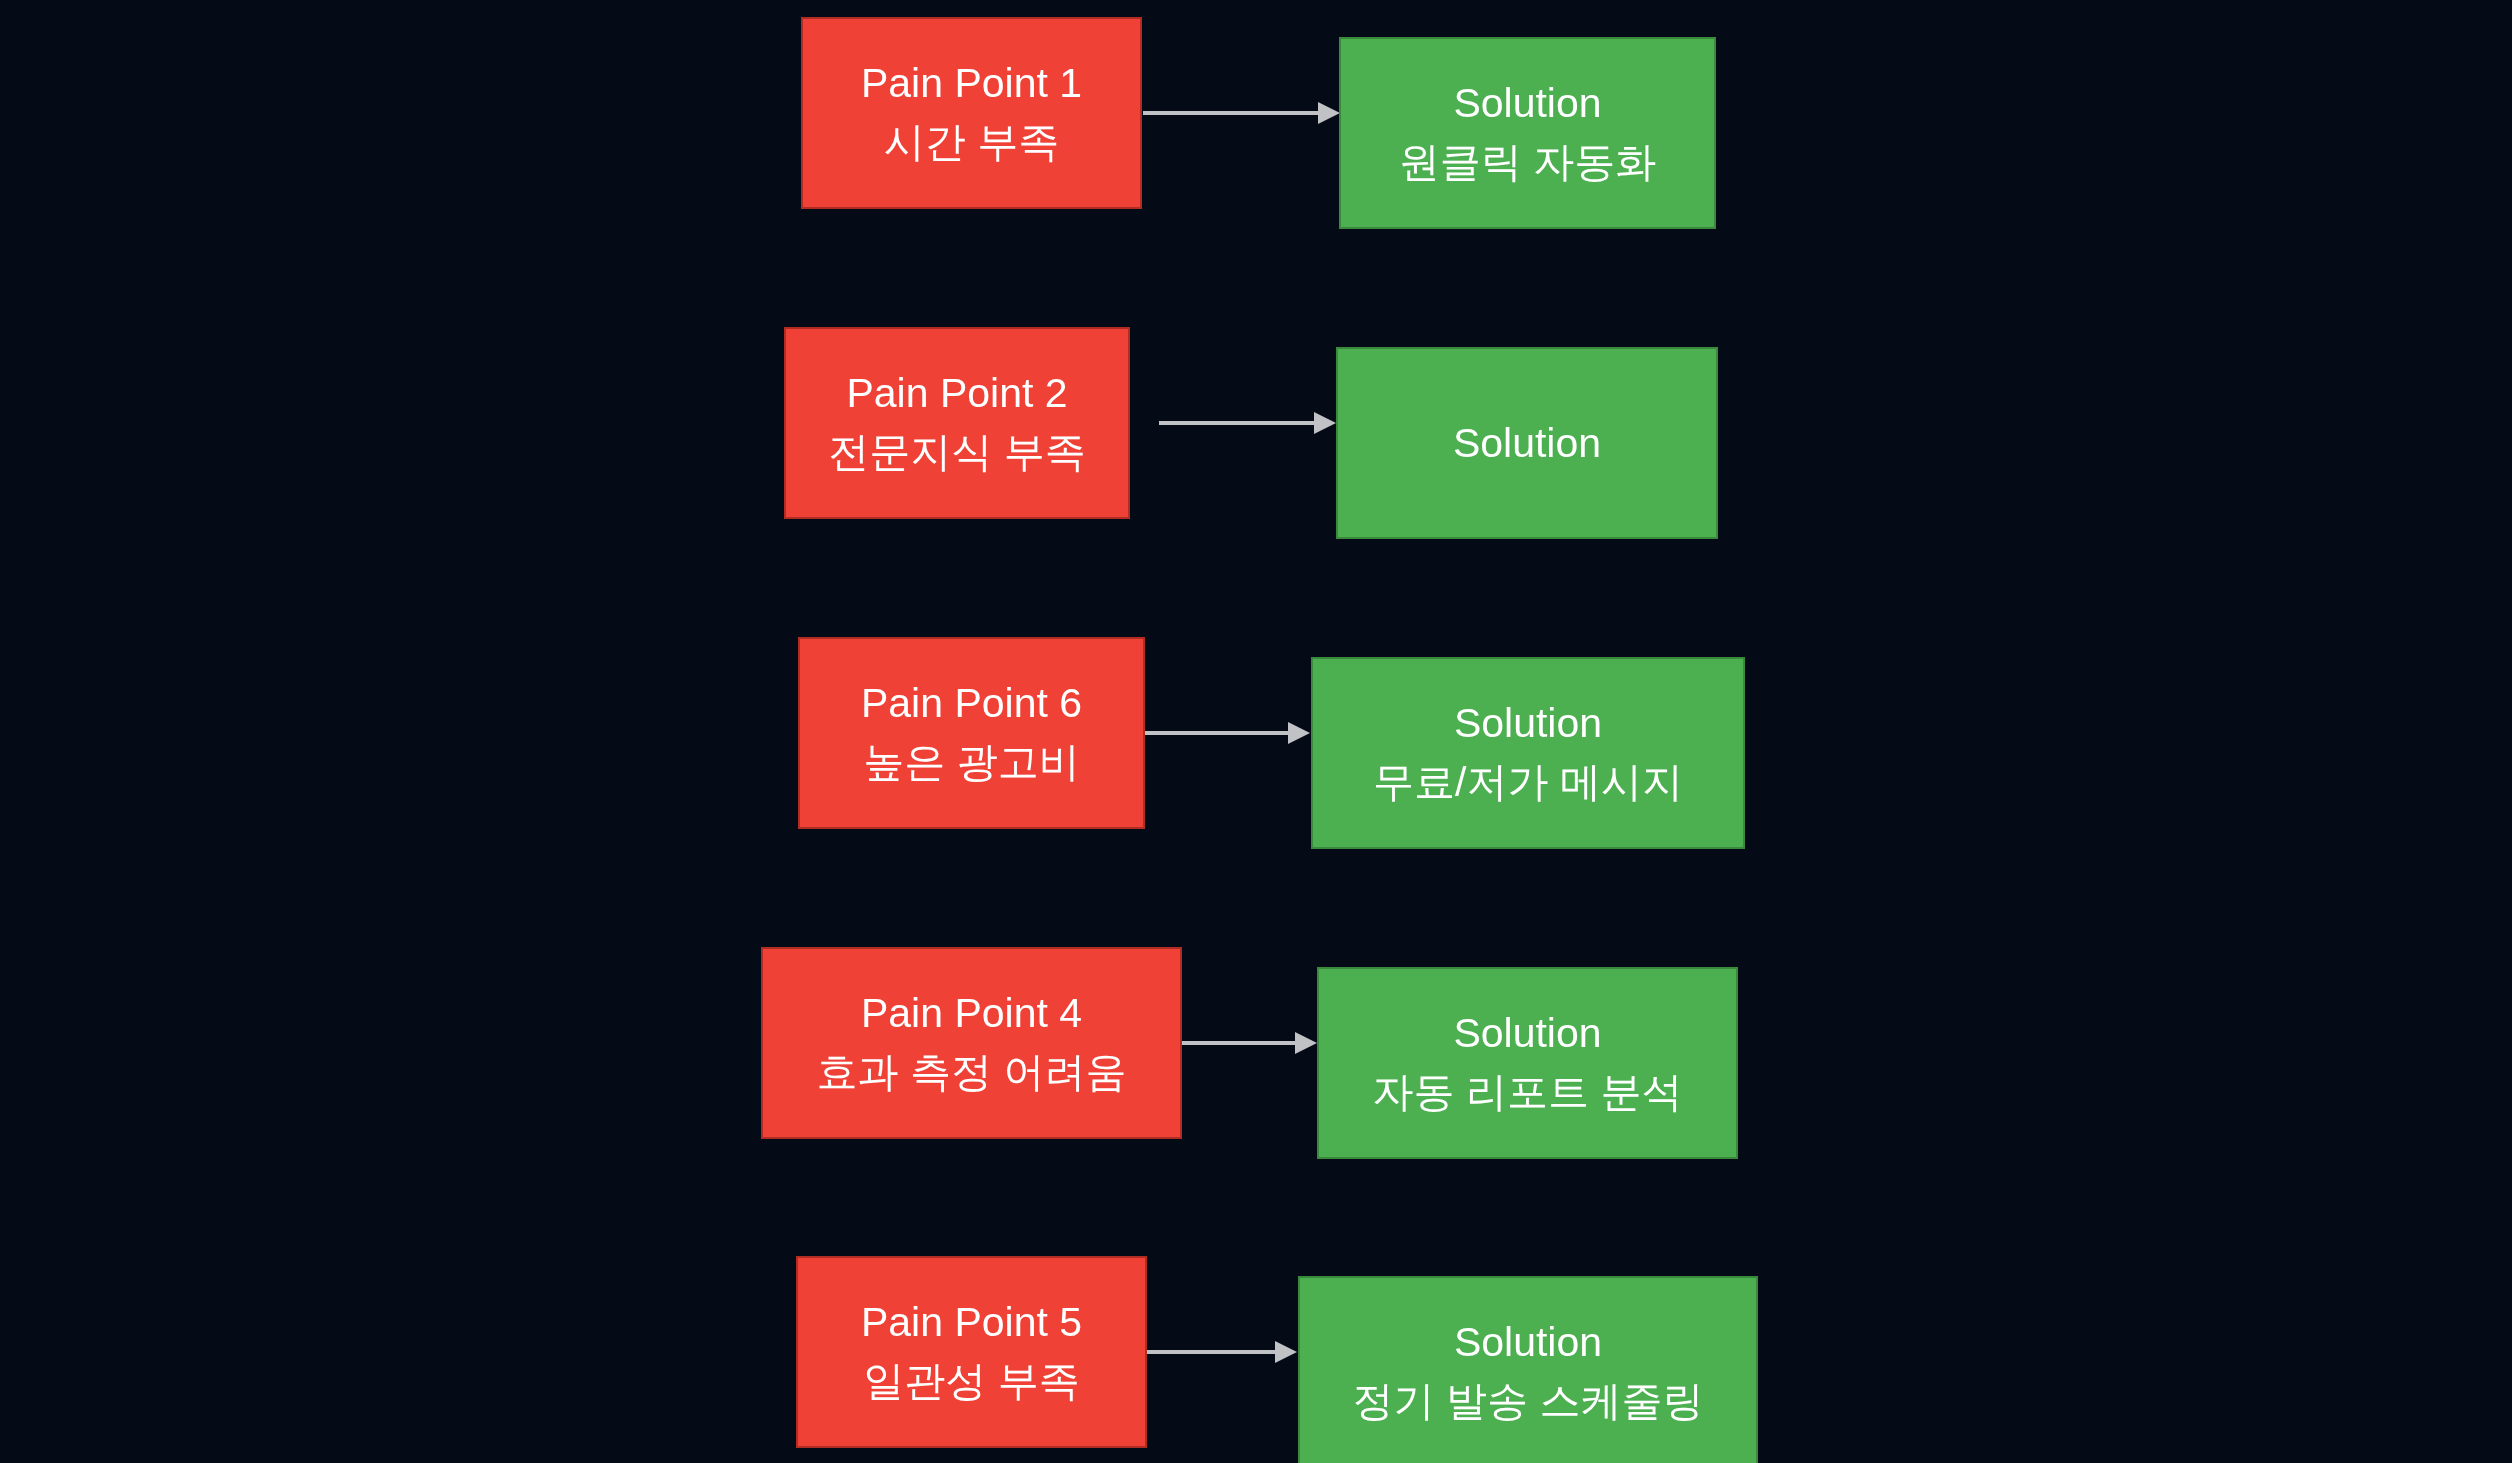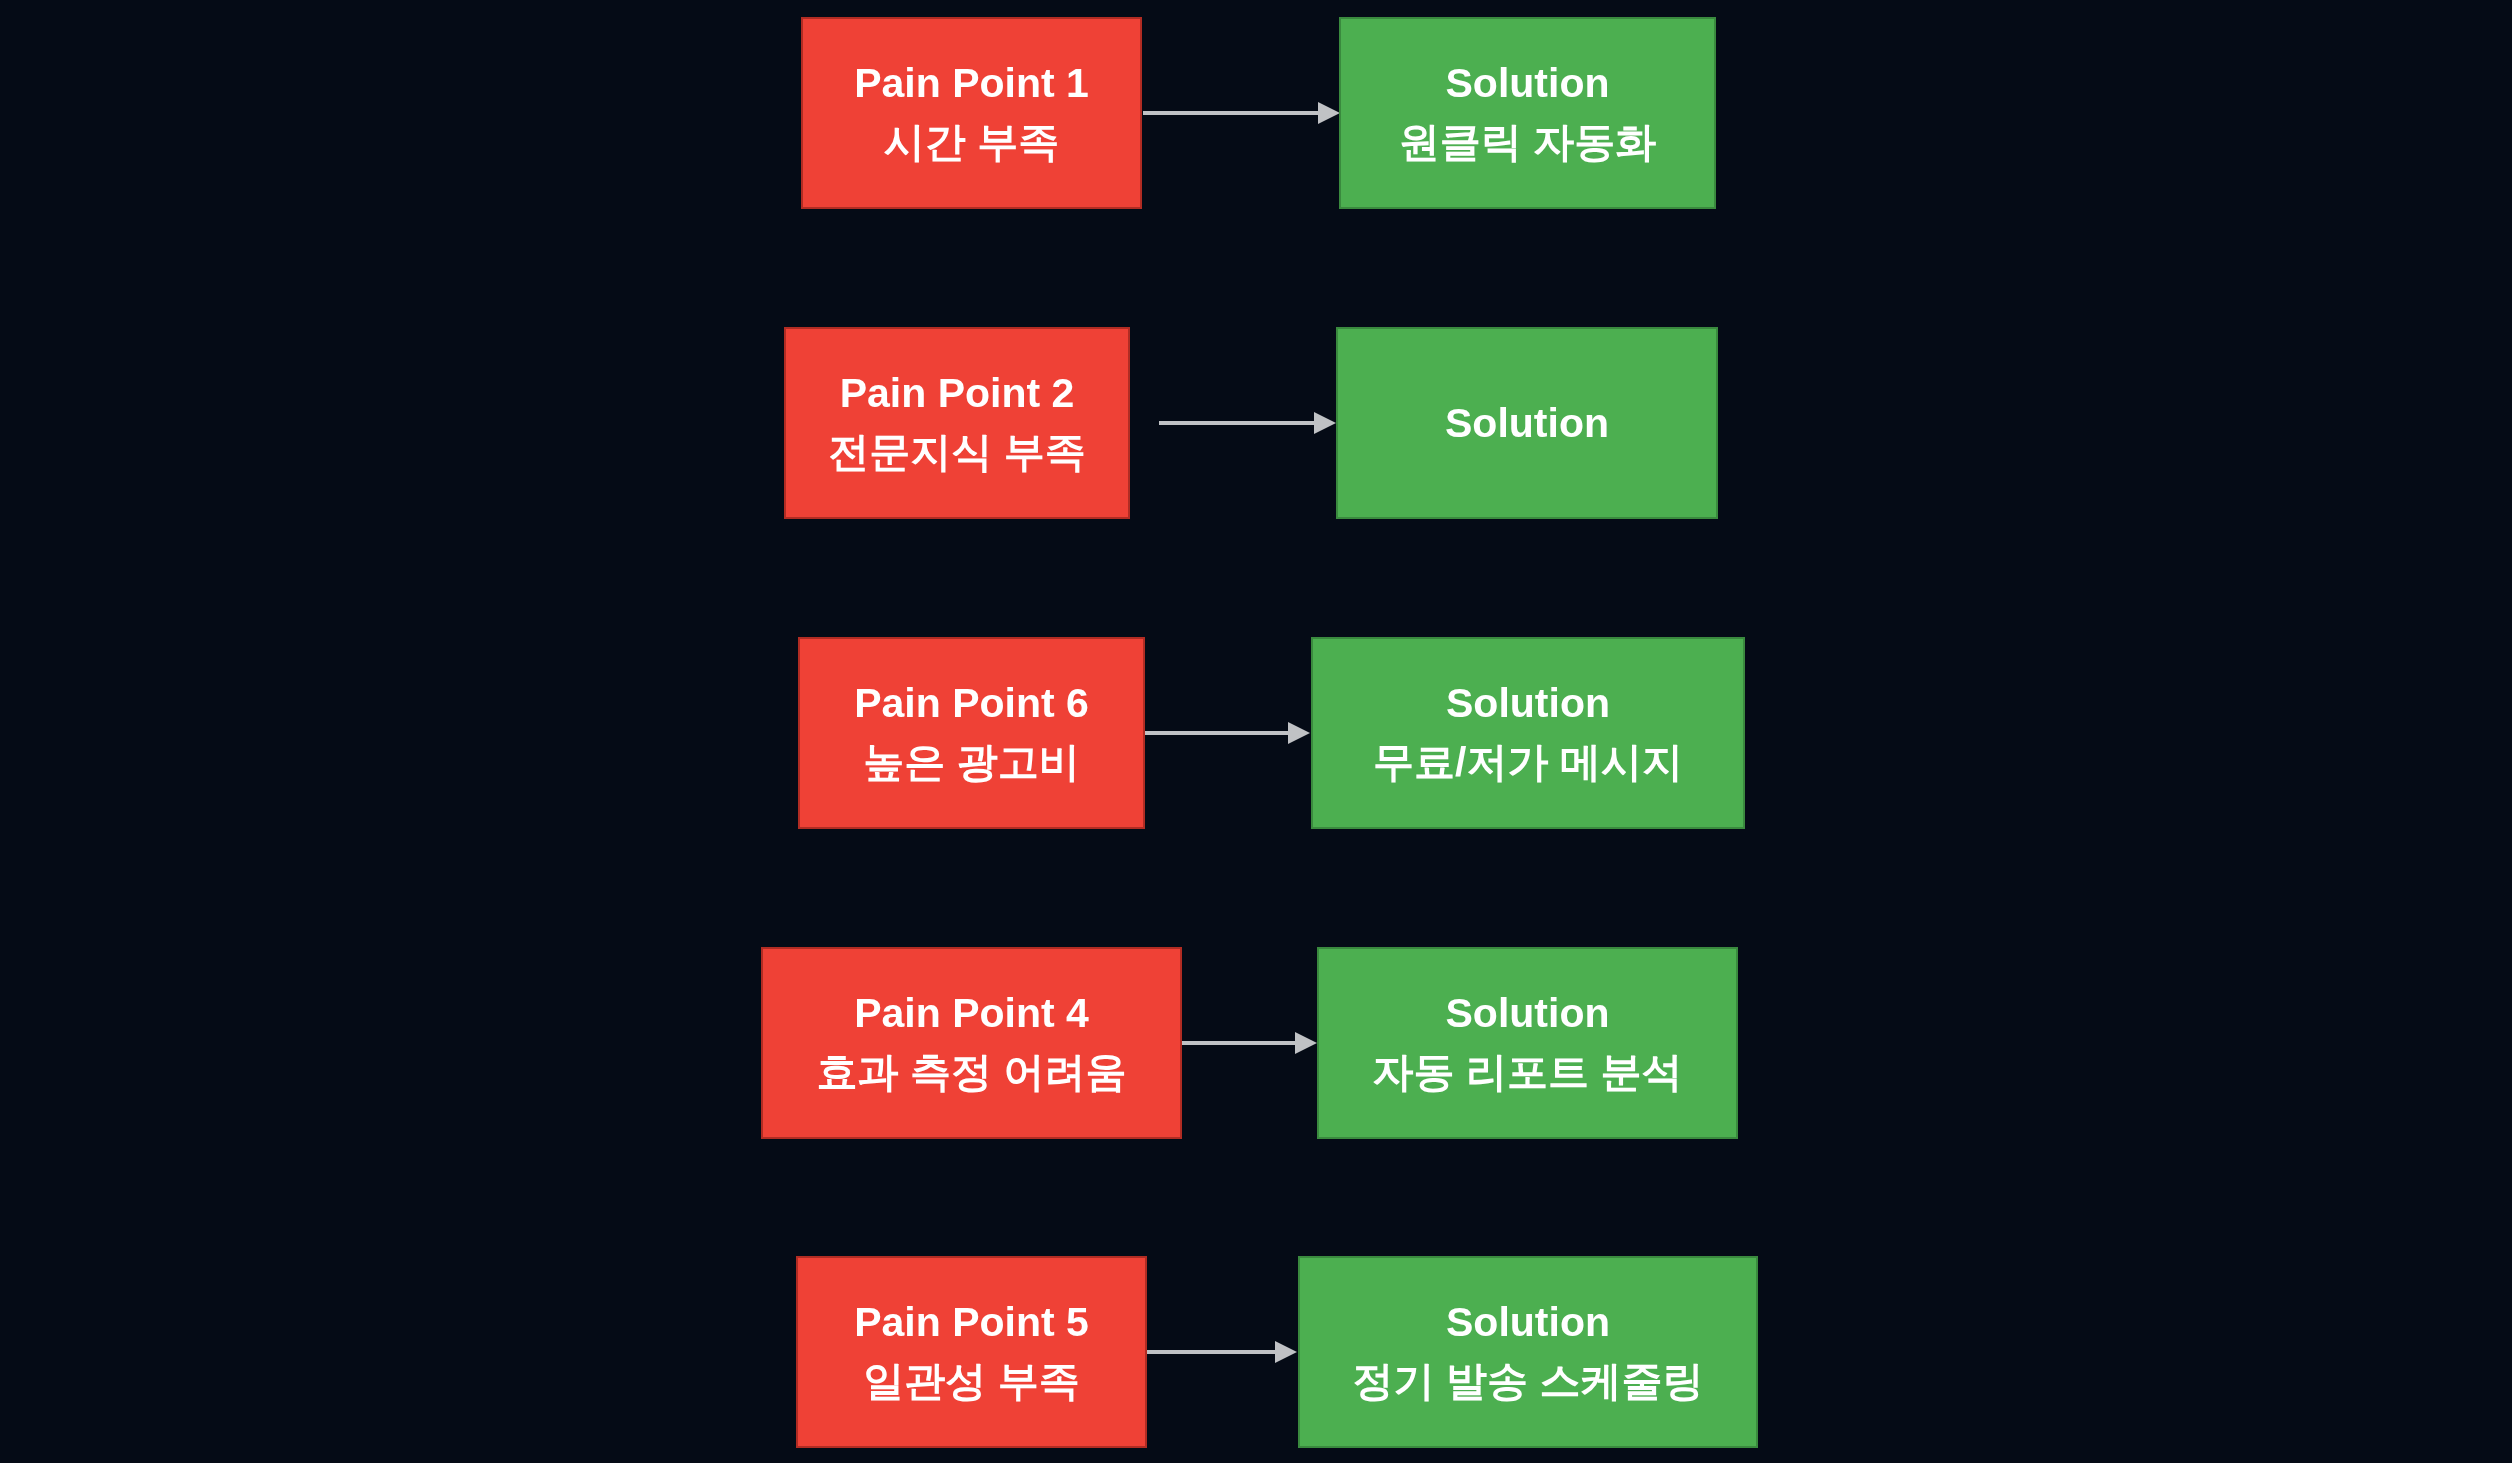--- a/index.html
+++ b/index.html
@@ -26,29 +26,29 @@
     box-sizing:border-box;
     display:flex;
     flex-direction:column;
     align-items:center;
     justify-content:center;
     text-align:left;
     color:var(--text);
     font-size:41px;
     line-height:59px;
     white-space:nowrap;
-    font-weight:bold;
   }
   .node.pain{
     background:var(--pain-fill);
     border:2.8px solid var(--pain-stroke);
   }
   .node.solution{
     background:var(--solution-fill);
     border:2.8px solid var(--solution-stroke);
+    margin-top:20px;
   }
   .arrow{
     position:absolute;
     height:22px;
   }
   .arrow-line{
     position:absolute;
     left:0;
     right:16.6px;
     top:9.2px;

